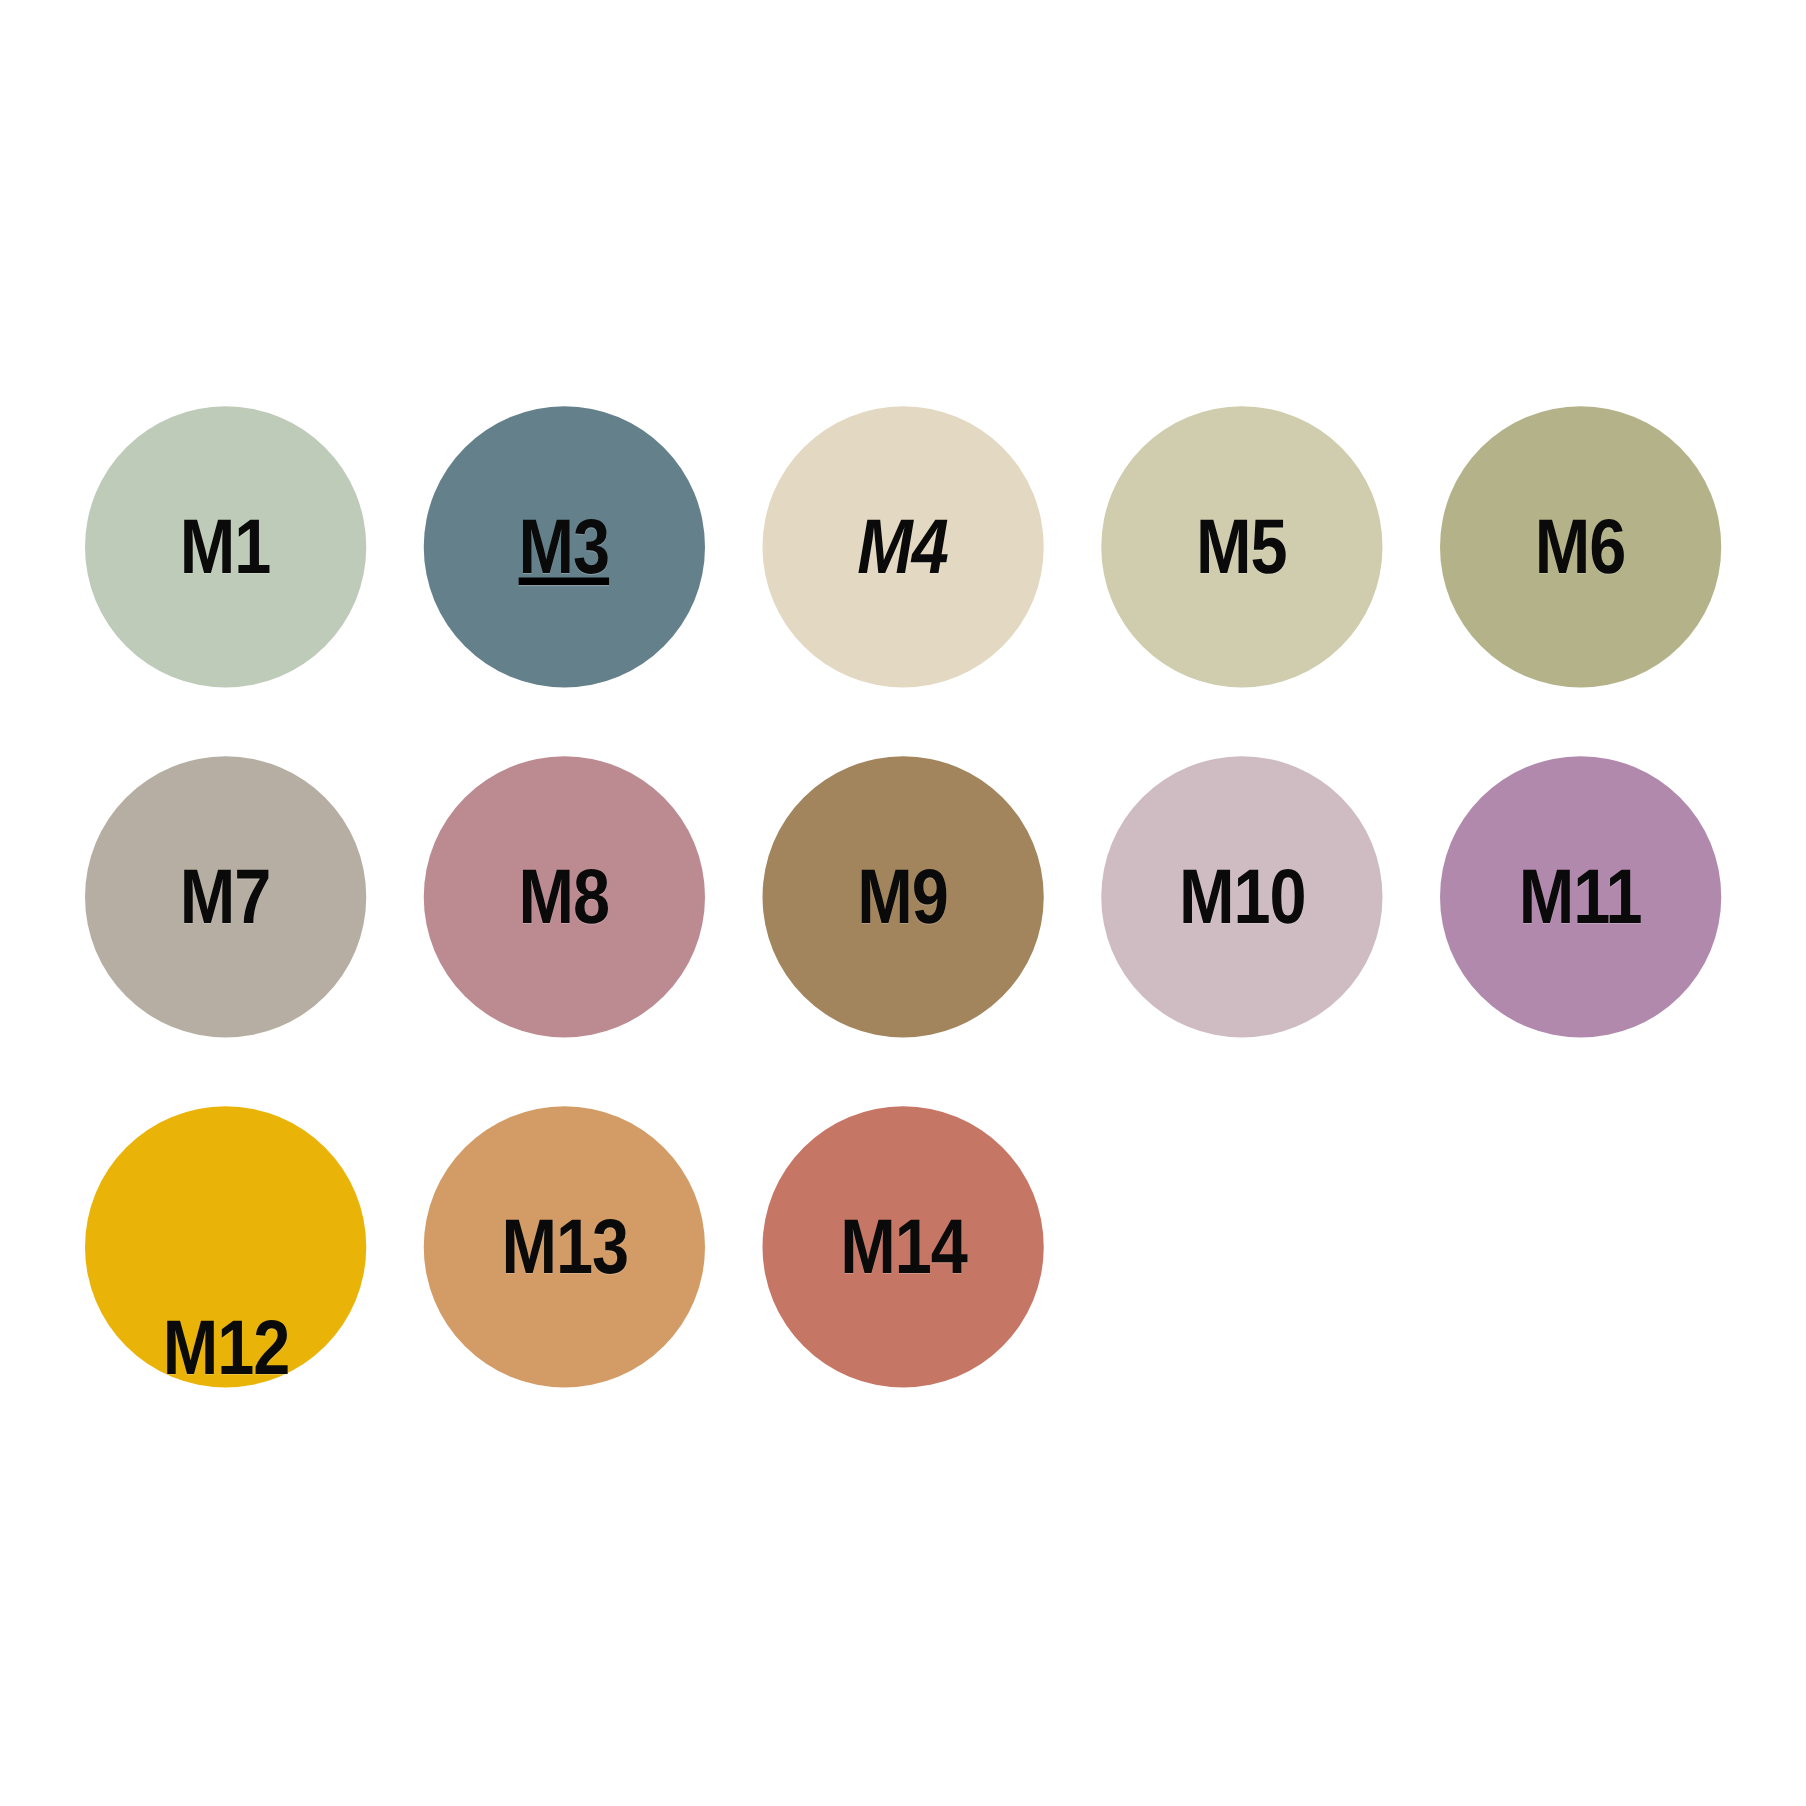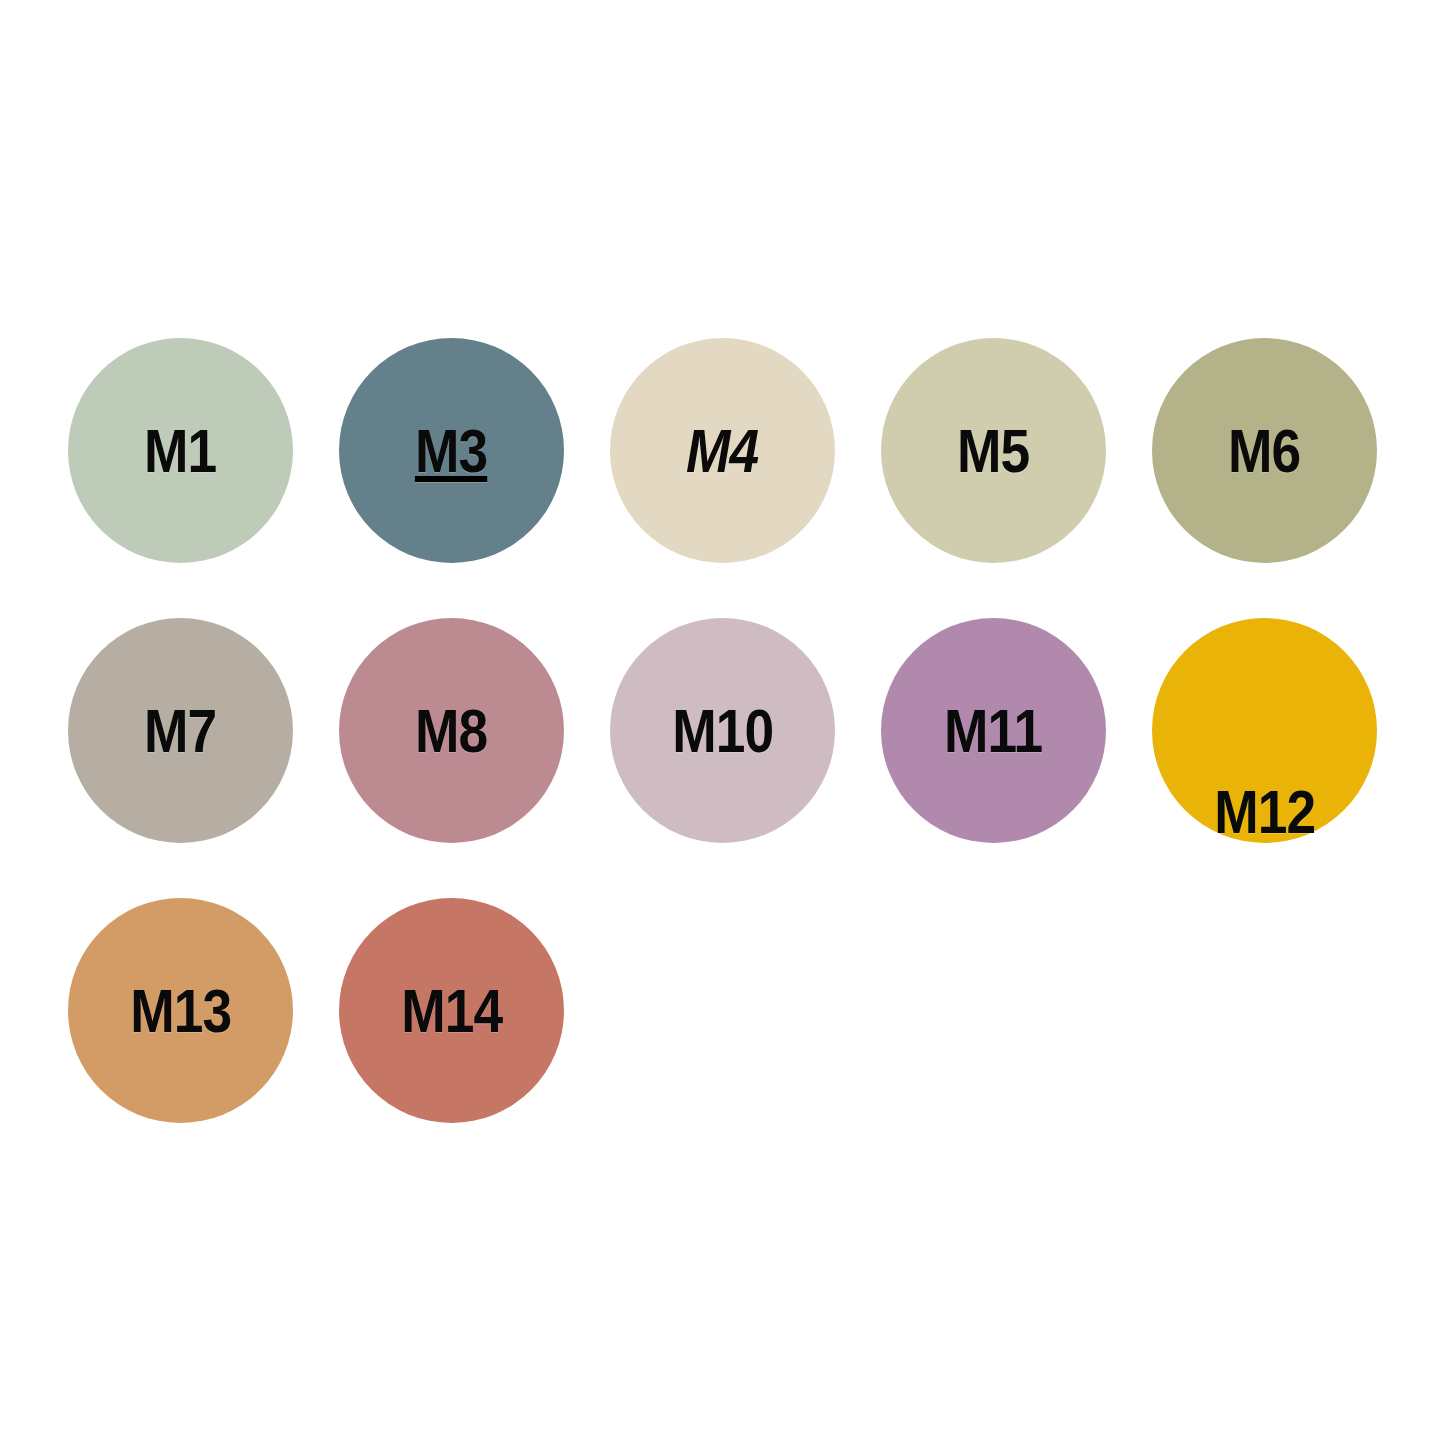--- a/index.html
+++ b/index.html
@@ -19,21 +19,21 @@
     position: relative;
     width: 1445px;
     height: 1445px;
     background: #ffffff;
     box-sizing: border-box;
   }
 
   #swatch-grid {
     position: absolute;
     left: 68px;
-    top: 338px;
+    top: 325px;
     width: 1309px;
     display: grid;
     grid-template-columns: repeat(5, 225px);
     grid-template-rows: repeat(3, 225px);
     column-gap: 46px;
     row-gap: 55px;
   }
 
   .swatch-circle {
     width: 225px;
@@ -78,20 +78,23 @@
       </div>
       <div class="swatch-circle" style="background-color: rgb(180, 178, 136);">
         <span class="swatch-label" style="color: rgb(10, 10, 10);">M6</span>
       </div>
       <div class="swatch-circle" style="background-color: rgb(182, 174, 162);">
         <span class="swatch-label" style="color: rgb(10, 10, 10);">M7</span>
       </div>
       <div class="swatch-circle" style="background-color: rgb(188, 139, 146);">
         <span class="swatch-label" style="color: rgb(10, 10, 10);">M8</span>
       </div>
+      <div class="swatch-circle" style="background-color: rgb(162, 133, 93);">
+        <span class="swatch-label" style="color: rgb(10, 10, 10);">M9</span>
+      </div>
       <div class="swatch-circle" style="background-color: rgb(206, 188, 194); text-align: center;">
         <span class="swatch-label" style="color: rgb(10, 10, 10);">M10</span>
       </div>
       <div class="swatch-circle" style="background-color: rgb(177, 137, 173);">
         <span class="swatch-label" style="color: rgb(10, 10, 10);">M11</span>
       </div>
       <div class="swatch-circle" style="background-color: #eab308; align-items: flex-end;">
         <span class="swatch-label" style="color: rgb(10, 10, 10);">M12</span>
       </div>
       <div class="swatch-circle" style="background-color: rgb(211, 156, 102);">

